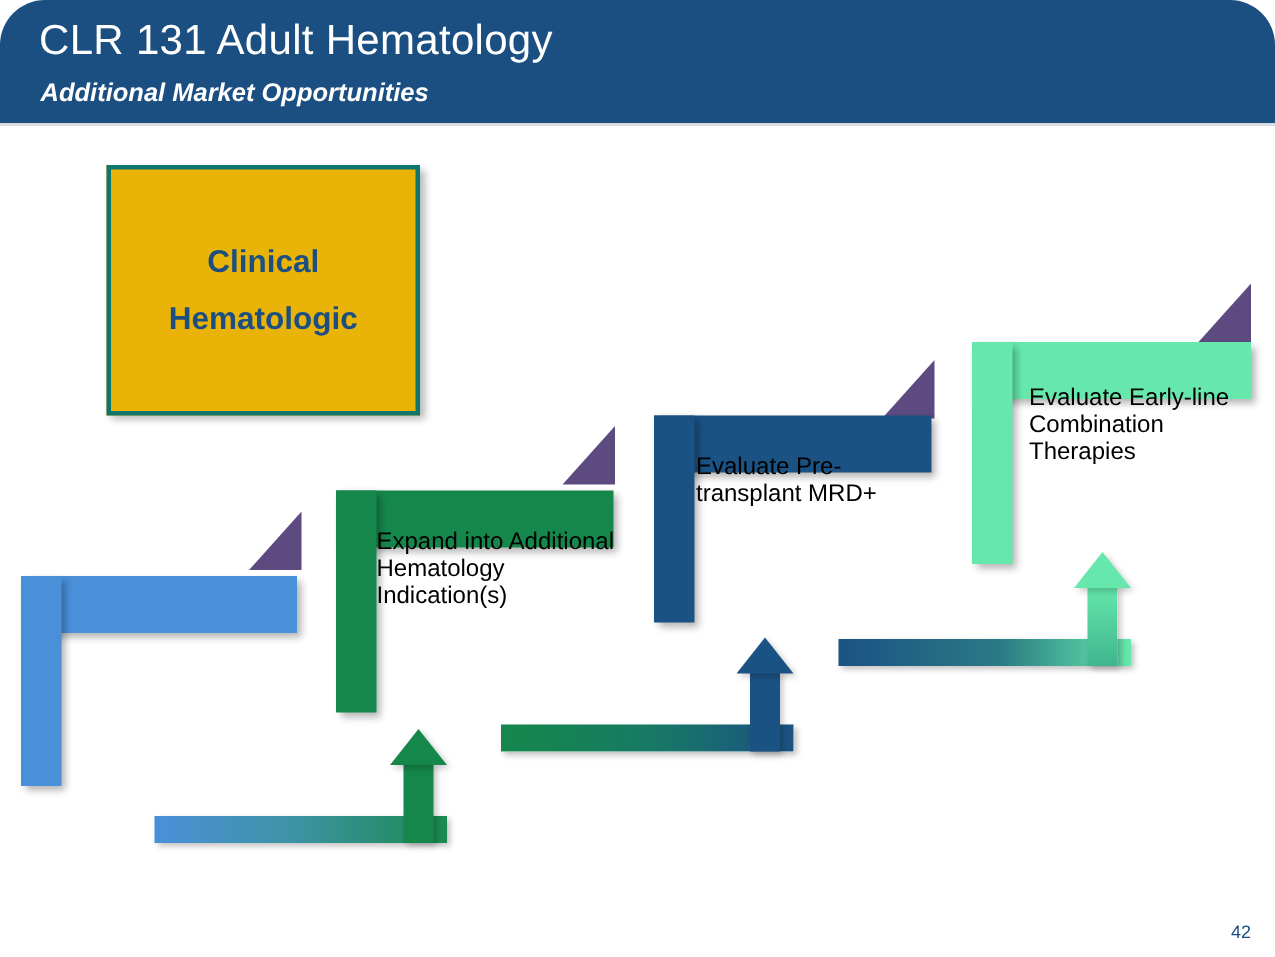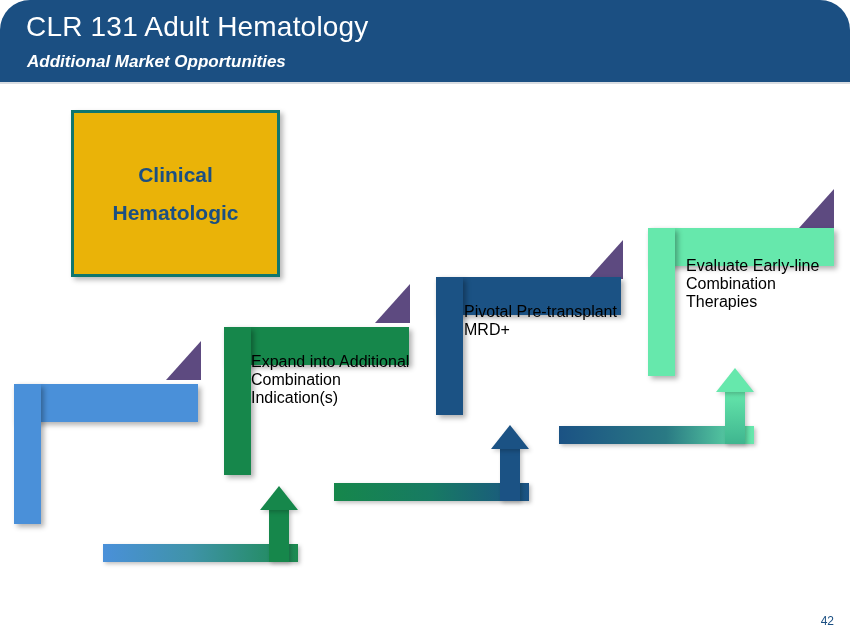--- a/index.html
+++ b/index.html
@@ -162,28 +162,28 @@
     <div class="lbar-h" style="width:184px; background:#4a90d9;"></div>
     <div class="lbar-v" style="height:140px; background:#4a90d9;"></div>
   </div>
 
   <div class="step" style="left:224px; top:327px; width:185px; height:148px;">
     <div class="lbar-h" style="width:185px; background:#16874b;"></div>
     <div class="lbar-v" style="height:148px; background:#16874b;"></div>
   </div>
   <div class="step-label" style="position:absolute; left:251px; top:353px; width:160px;">Expand into
 Additional
-Combination
+Hematology
 Indication(s)</div>
 
   <div class="step" style="left:436px; top:277px; width:185px; height:138px;">
     <div class="lbar-h" style="width:185px; background:#1b5284;"></div>
     <div class="lbar-v" style="height:138px; background:#1b5284;"></div>
   </div>
-  <div class="step-label" style="position:absolute; left:464px; top:303px; width:165px;">Pivotal
+  <div class="step-label" style="position:absolute; left:464px; top:303px; width:165px;">Evaluate
 Pre-transplant
 MRD+</div>
 
   <div class="step" style="left:648px; top:228px; width:186px; height:148px;">
     <div class="lbar-h" style="width:186px; background:#66e8ac;"></div>
     <div class="lbar-v" style="height:148px; background:#66e8ac;"></div>
   </div>
   <div class="step-label" style="position:absolute; left:676px; top:257px; width:165px;margin-left:10px;">Evaluate
 Early-line
 Combination

